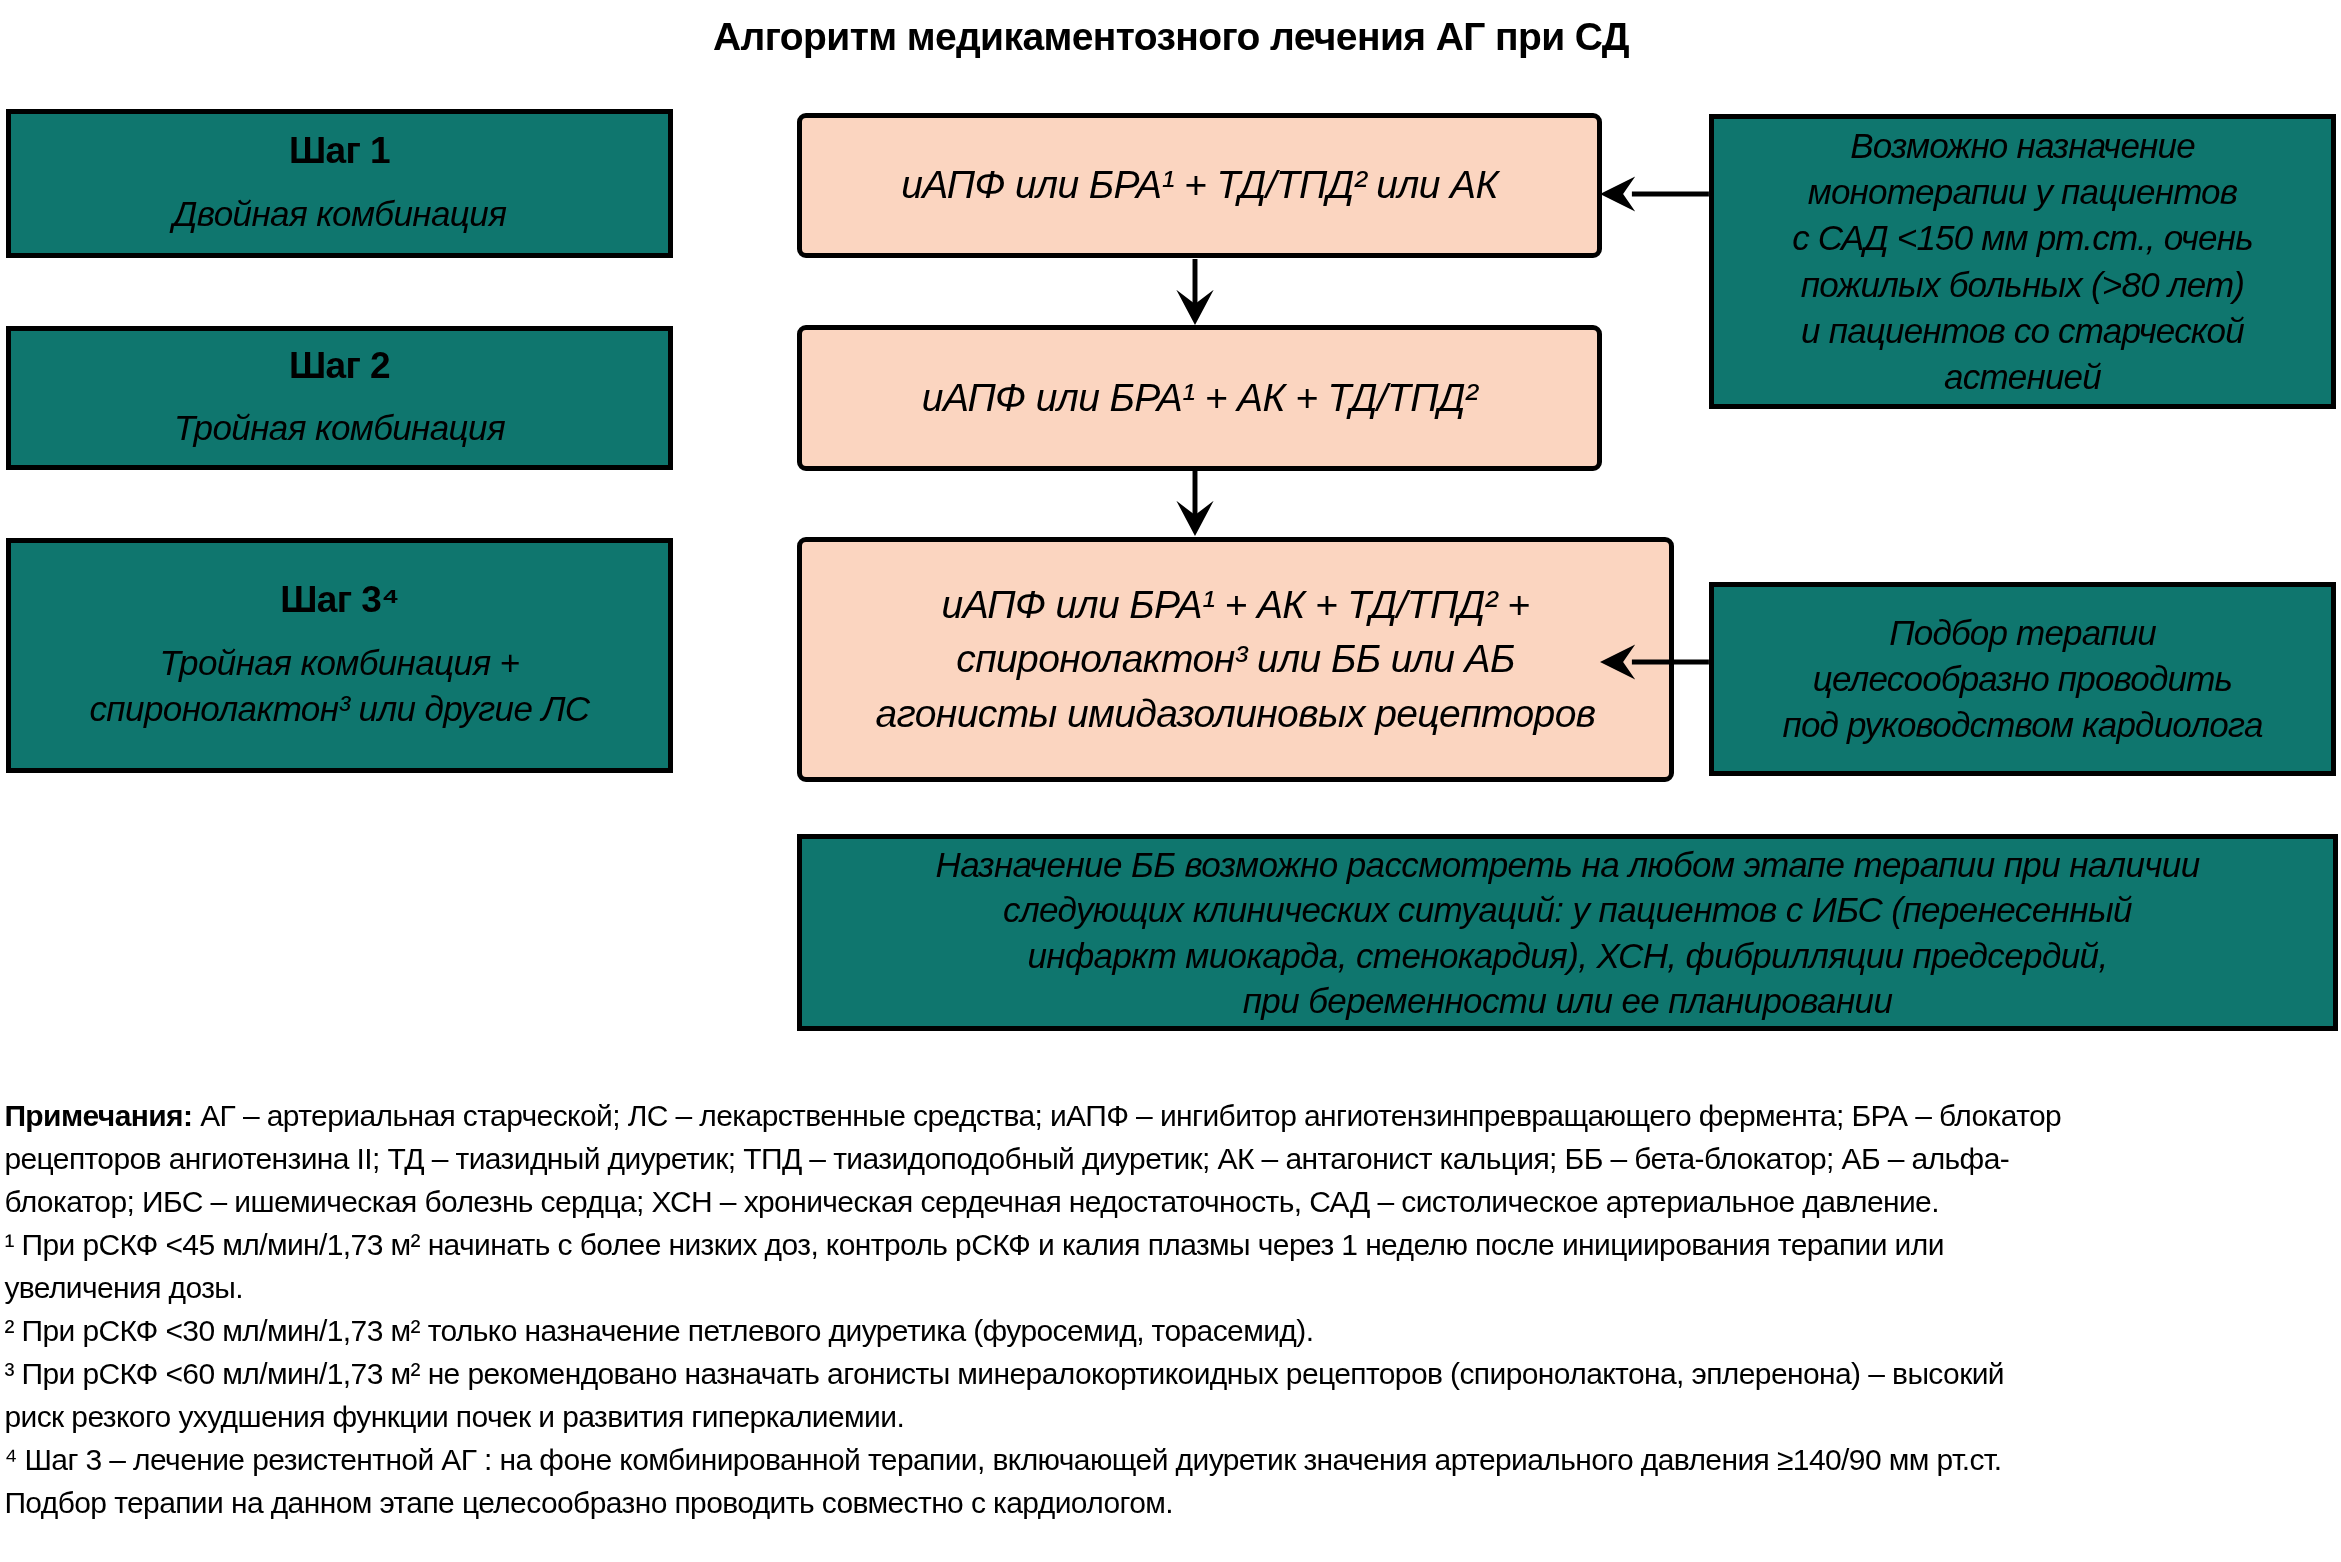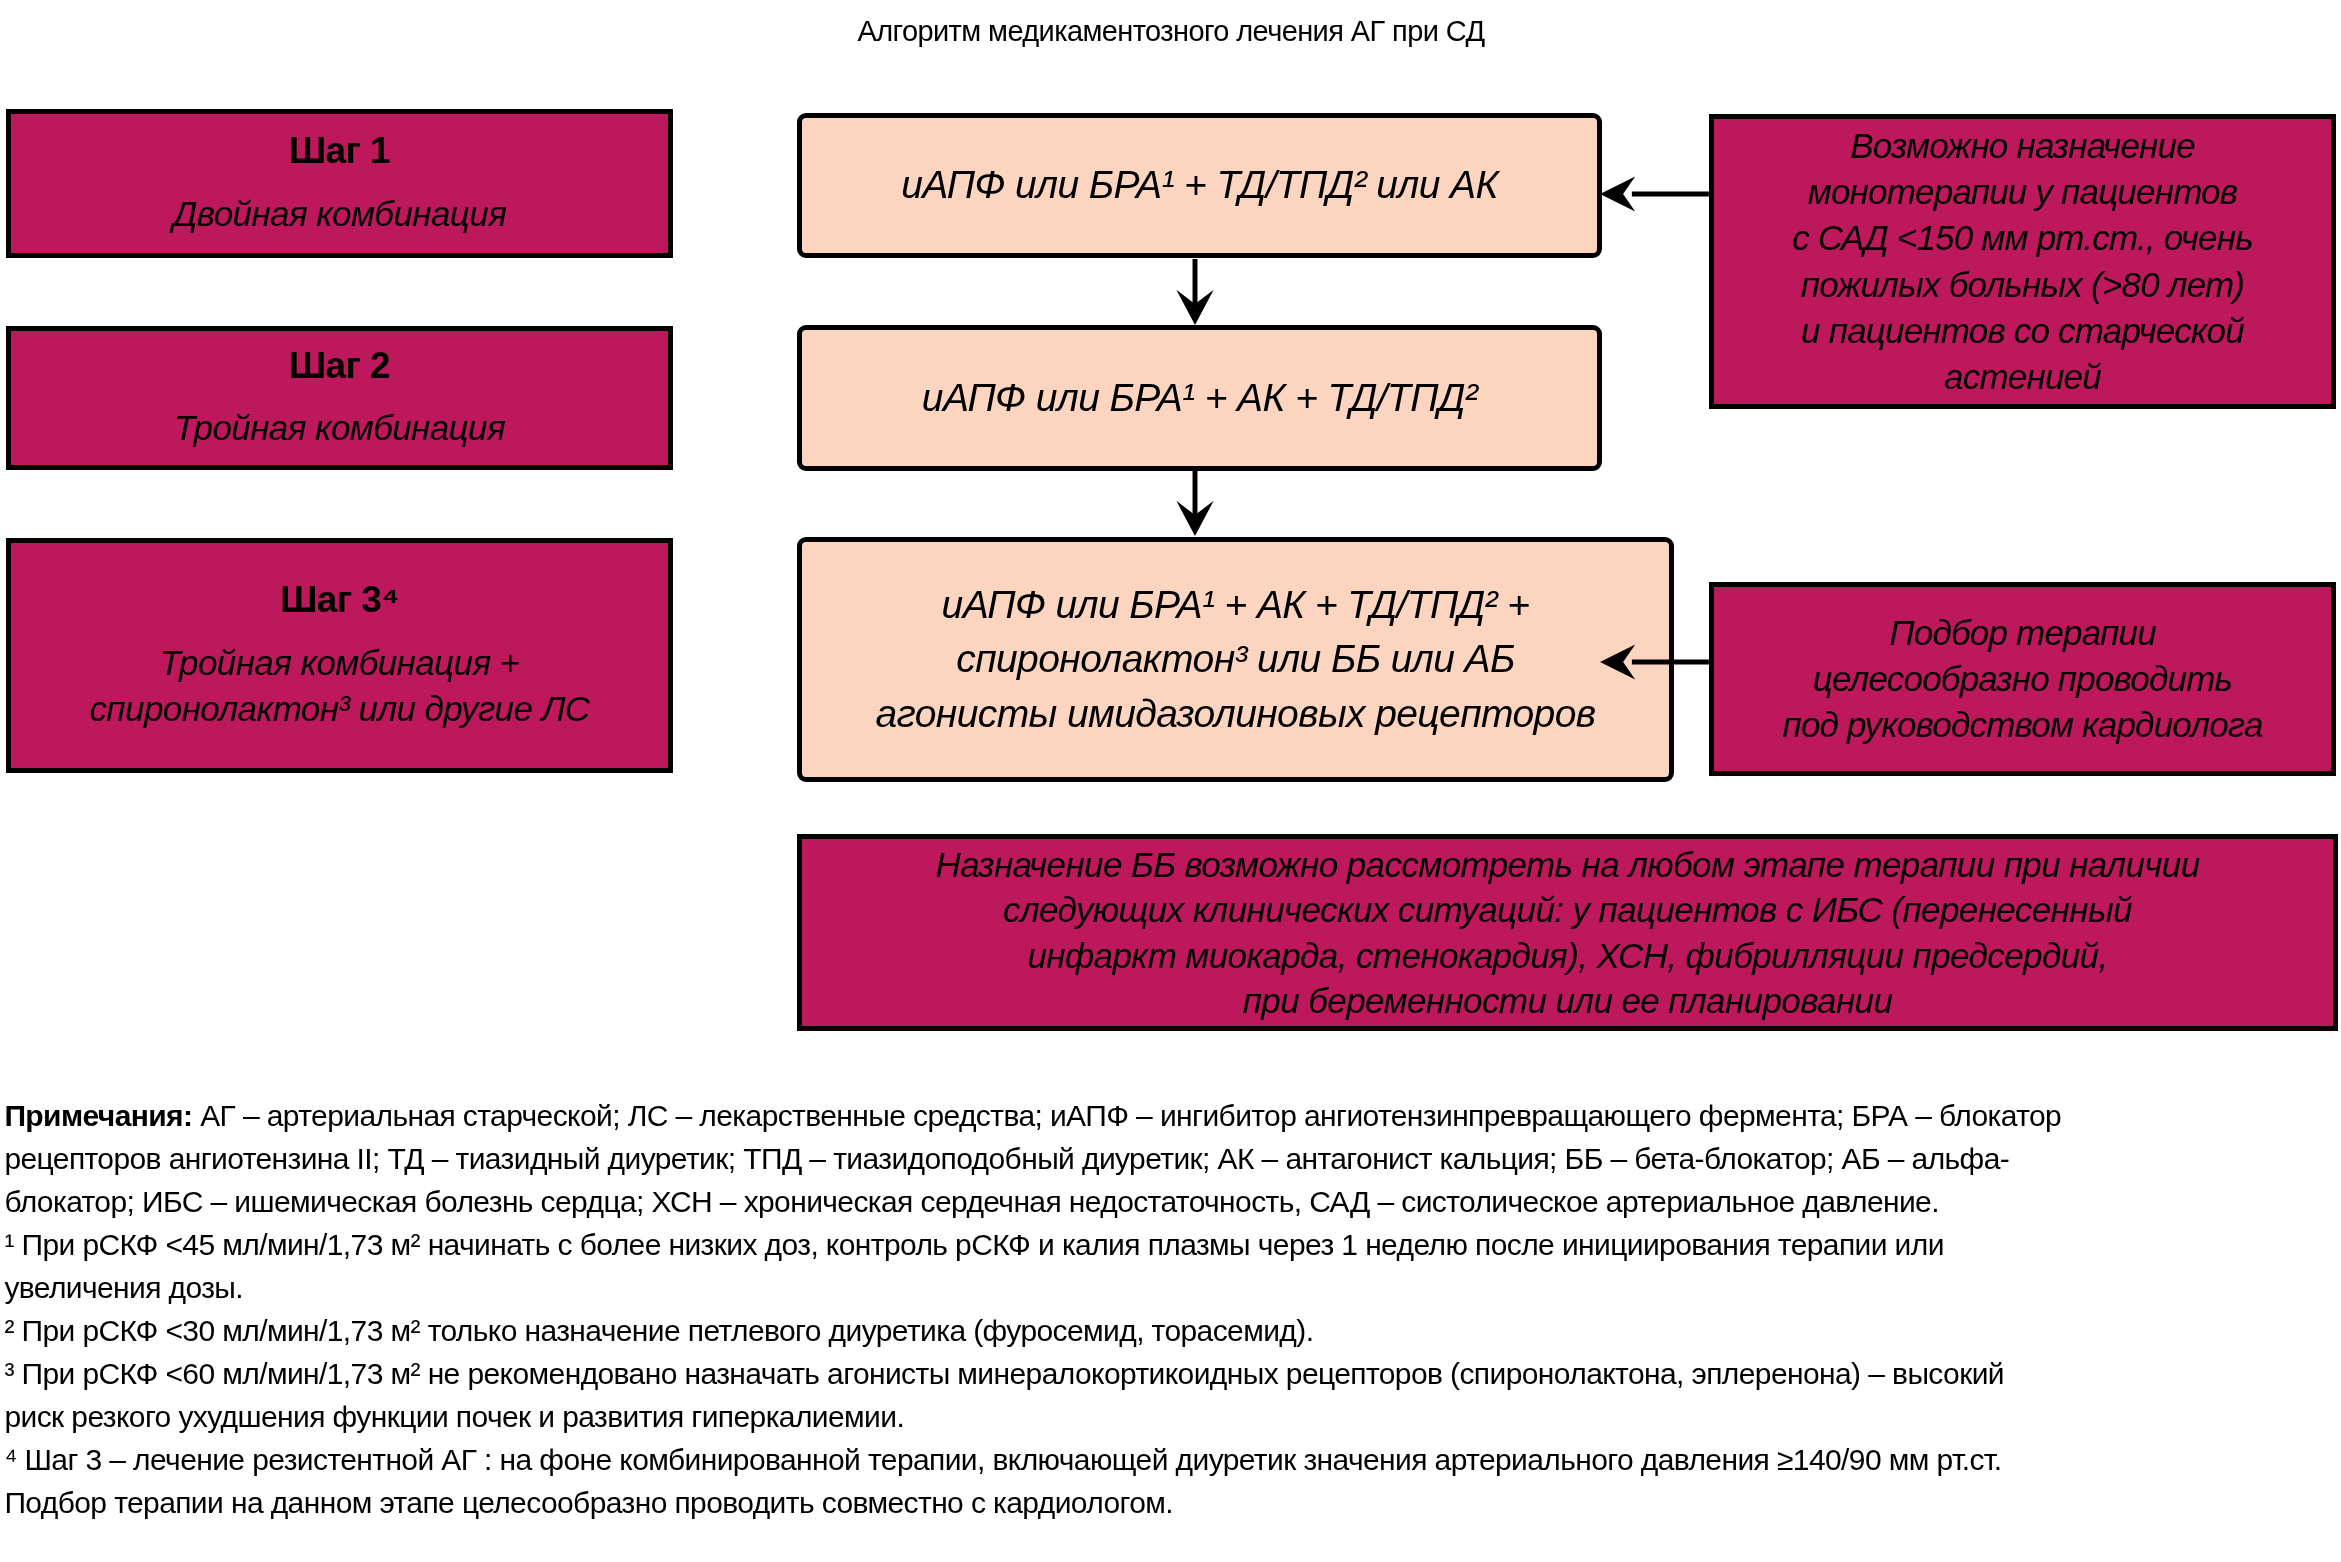--- a/index.html
+++ b/index.html
@@ -9,29 +9,29 @@
     height:1562px;
     background:#ffffff;
     font-family:"Liberation Sans", sans-serif;
     color:#000000;
     overflow:hidden;
   }
   .title{
     position:absolute;
     top:15.4px; left:0; width:100%;
     text-align:center;
-    font-size:29px;
-    font-weight:normal;
+    font-size:39px;
+    font-weight:bold;
     letter-spacing:-0.6px;
   }
   .box{
     position:absolute;
     box-sizing:border-box;
     border:5px solid #000000;
-    background:#be185d;
+    background:#0f766e;
     display:flex;
     flex-direction:column;
     align-items:center;
     justify-content:center;
     text-align:center;
   }
   .pink{ background:#FBD5C0;border-radius:9px; }
   .step-title{ font-size:37px; font-weight:bold; letter-spacing:-0.6px; }
   .step-sub{ font-size:35px; line-height:1.32; letter-spacing:-0.6px; margin-top:18.7px; }
   .combo{ font-size:39px; line-height:1.4; letter-spacing:-0.6px; padding:0 11px; }

